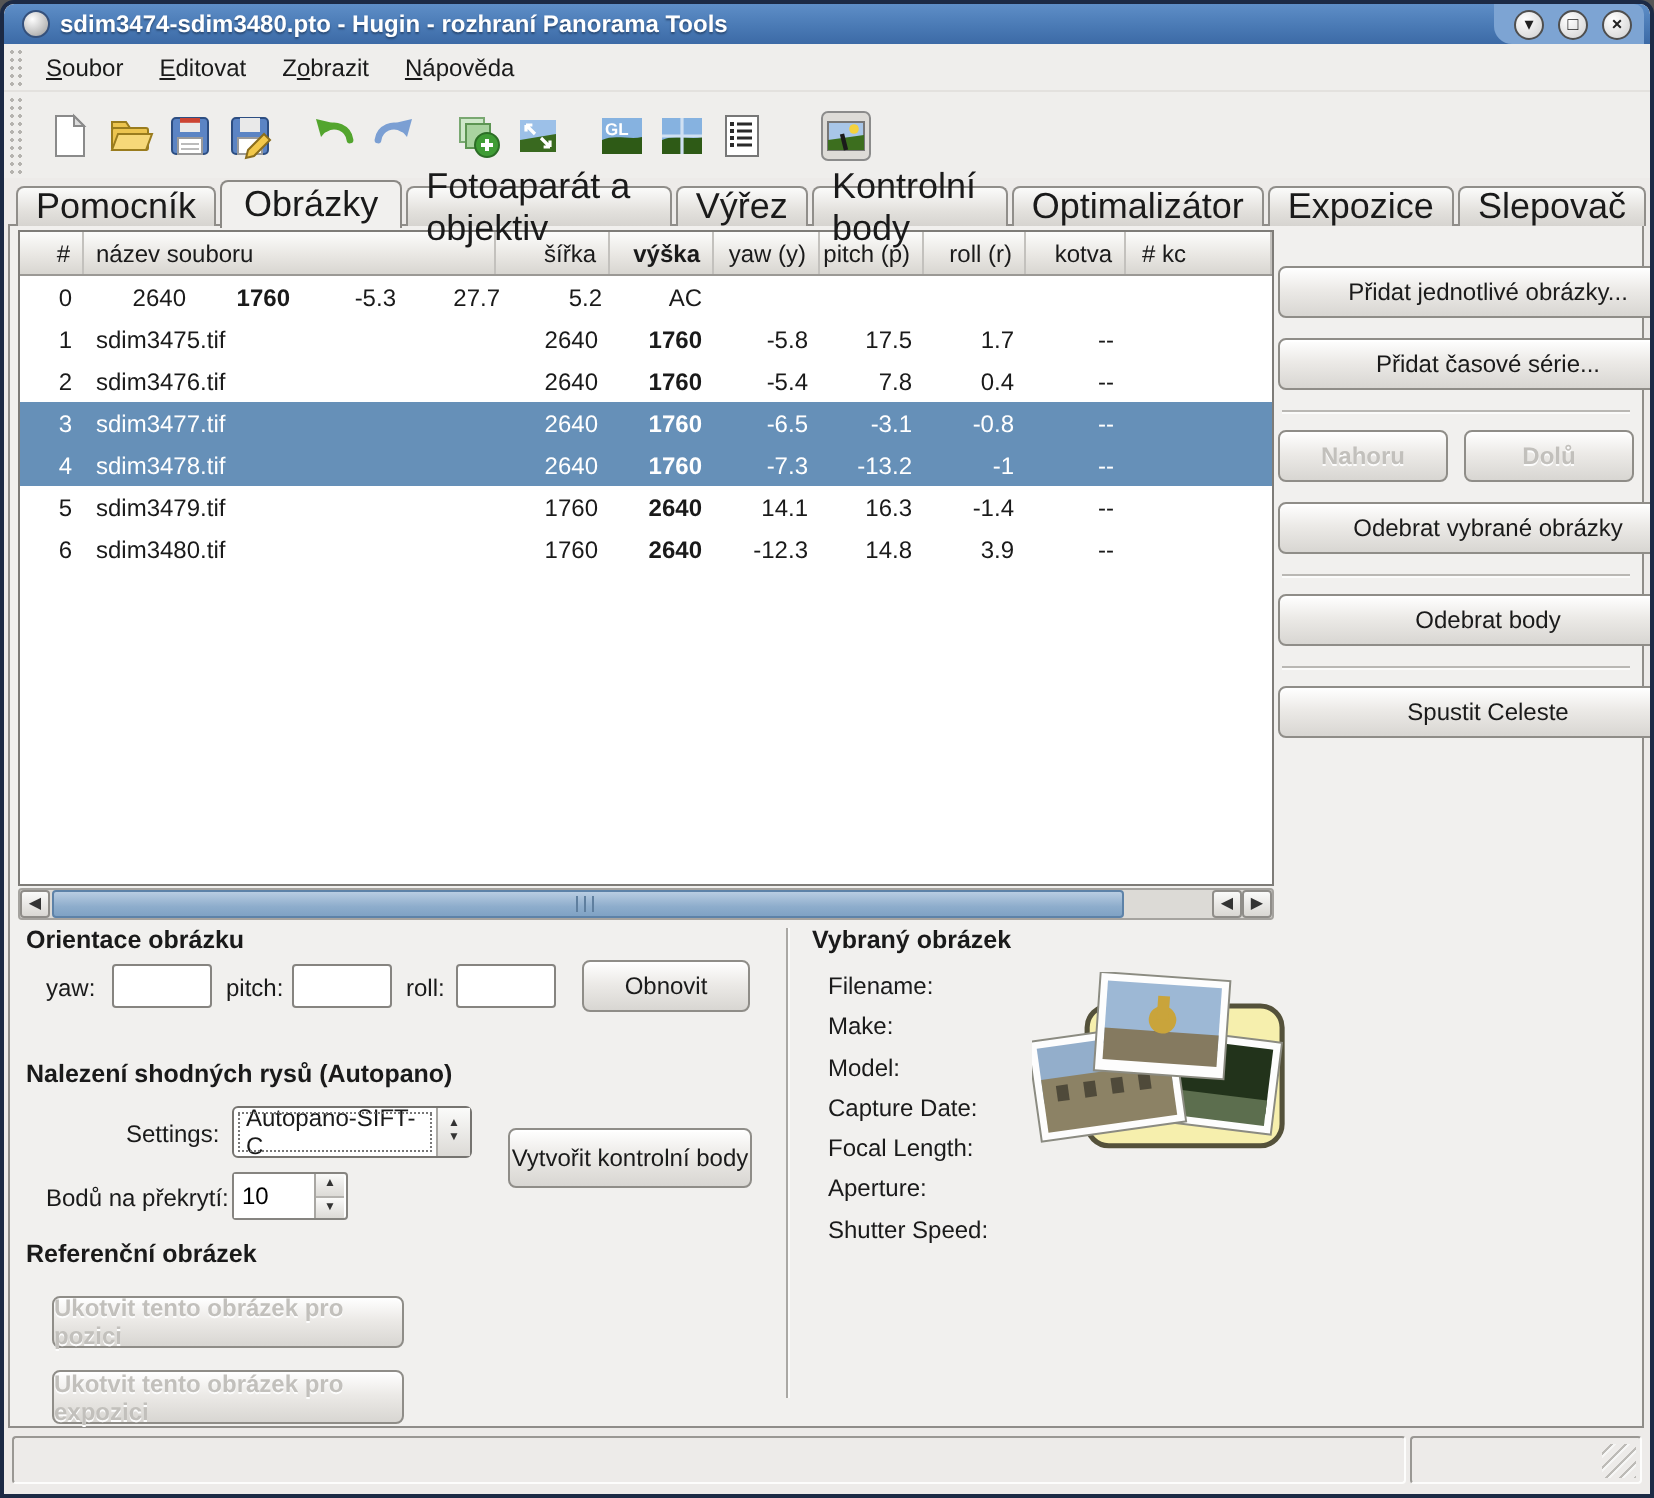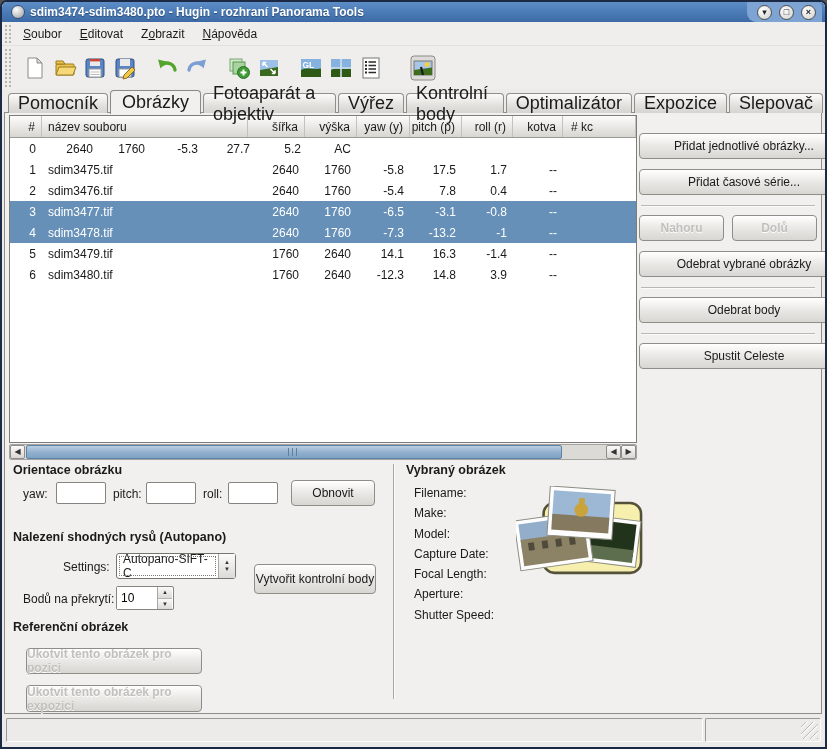--- a/index.html
+++ b/index.html
@@ -49,21 +49,21 @@
     border:1px solid #7e7c78;overflow:hidden;}
   .thead{display:flex;height:22px;background:linear-gradient(#fcfcfb,#e9e7e3 55%,#d8d6d1);
     border-bottom:1px solid #9b9995;}
   .cell{display:flex;align-items:center;white-space:nowrap;overflow:hidden;}
   .thead .cell{border-right:1px solid #c3c1bd;font-size:12px;}
   .trow{display:flex;height:21px;background:#fff;}
   .trow.selected{background:#6690b8;color:#fff;}
   .c0{width:32px;justify-content:flex-end;padding-right:6px;}
   .c1{width:206px;justify-content:flex-start;padding-left:6px;}
   .c2{width:57px;justify-content:flex-end;padding-right:6px;}
-  .c3{width:52px;justify-content:flex-end;padding-right:6px;}
+  .c3{width:52px;justify-content:flex-end;padding-right:6px;font-weight:bold;}
   .c4{width:53px;justify-content:flex-end;padding-right:6px;}
   .c5{width:52px;justify-content:flex-end;padding-right:6px;}
   .c6{width:51px;justify-content:flex-end;padding-right:6px;}
   .c7{width:50px;justify-content:flex-end;padding-right:6px;}
   .c8{flex:1;justify-content:flex-start;padding-left:8px;}
   
   .hscroll{position:absolute;left:4px;top:331px;width:628px;height:16px;display:flex;
     background:#dcdad6;border:1px solid #a5a39f;border-radius:2px;}
   .sbtn{width:15px;height:14px;background:linear-gradient(#fafaf9,#d9d7d3);
     border:1px solid #8f8d89;border-radius:2px;display:flex;align-items:center;justify-content:center;

